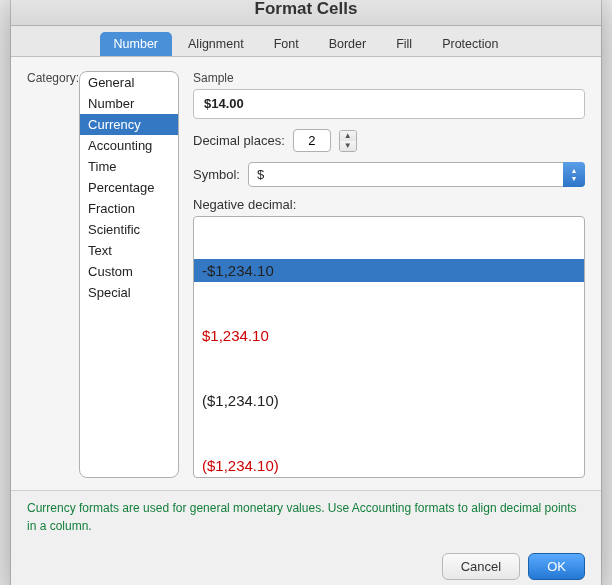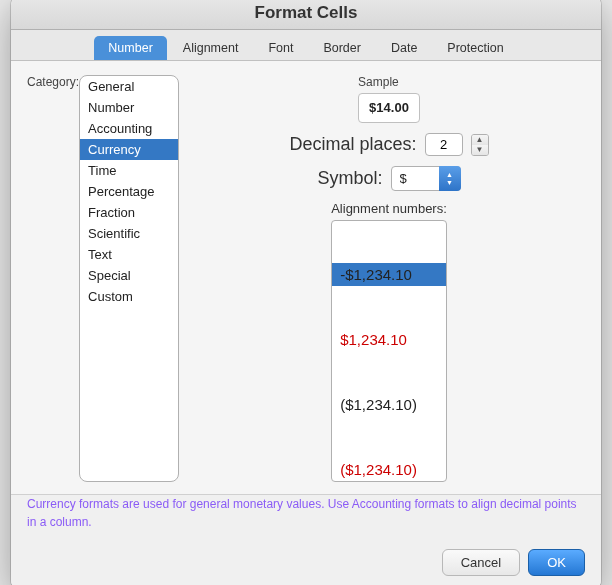--- a/index.html
+++ b/index.html
@@ -89,21 +89,20 @@
     }
     .category-item.selected {
       background: #3478c4;
       color: white;
     }
     .right-panel {
       flex: 1;
       display: flex;
       flex-direction: column;
       gap: 10px;
-      align-items: center;
     }
     .sample-section {
       display: flex;
       flex-direction: column;
       gap: 4px;
     }
     .section-label {
       font-size: 12px;
       color: #444;
     }
@@ -116,21 +115,21 @@
       color: #222;
       min-height: 30px;
       font-weight: bold;
     }
     .field-row {
       display: flex;
       align-items: center;
       gap: 8px;
     }
     .field-row label {
-      font-size: 18px;
+      font-size: 13px;
       color: #333;
       white-space: nowrap;
     }
     .decimal-input {
       width: 38px;
       border: 1px solid #b0b0b0;
       border-radius: 4px;
       padding: 3px 5px;
       font-size: 13px;
       background: white;
@@ -205,23 +204,23 @@
       font-size: 15px;
       margin-top: 42px;
     }
     .neg-item.selected {
       background: #3478c4;
       color: white;
     }
     .neg-item.black { color: #222; }
     .neg-item.red { color: #cc0000; }
     .footer-note {
-      padding: 0 16px 10px;
+      padding: 8px 16px 10px;
       font-size: 12px;
-      color: #8b5cf6;
+      color: #15803d;
       line-height: 1.5;
       border-top: 1px solid #d0d0d0;
       background: #f0f0f0;
     }
     .button-bar {
       display: flex;
       justify-content: flex-end;
       gap: 8px;
       padding: 8px 16px 14px;
       background: #f0f0f0;
@@ -253,40 +252,40 @@
 
   <div class="title-bar">
     <span>Format Cells</span>
   </div>
 
   <div class="tabs-bar">
     <button class="tab active">Number</button>
     <button class="tab">Alignment</button>
     <button class="tab">Font</button>
     <button class="tab">Border</button>
-    <button class="tab">Date</button>
+    <button class="tab">Fill</button>
     <button class="tab">Protection</button>
   </div>
 
   <div class="content">
 
     <div class="left-panel">
       <div class="panel-label">Category:</div>
       <div class="category-list">
         <div class="category-item">General</div>
         <div class="category-item">Number</div>
+        <div class="category-item selected">Currency</div>
         <div class="category-item">Accounting</div>
-        <div class="category-item selected">Currency</div>
         <div class="category-item">Time</div>
         <div class="category-item">Percentage</div>
         <div class="category-item">Fraction</div>
         <div class="category-item">Scientific</div>
         <div class="category-item">Text</div>
+        <div class="category-item">Custom</div>
         <div class="category-item">Special</div>
-        <div class="category-item">Custom</div>
       </div>
     </div>
 
     <div class="right-panel">
 
       <div class="sample-section">
         <div class="section-label">Sample</div>
         <div class="sample-box">$14.00</div>
       </div>
 
@@ -316,21 +315,21 @@
           <div class="select-arrow">
             <span style="display:flex;flex-direction:column;gap:1px;">
               <span style="font-size:7px;">▲</span>
               <span style="font-size:7px;">▼</span>
             </span>
           </div>
         </div>
       </div>
 
       <div style="display:flex;flex-direction:column;gap:4px;flex:1;">
-        <div class="neg-label">Alignment numbers:</div>
+        <div class="neg-label">Negative decimal:</div>
         <div class="negative-list">
           <div class="neg-item black selected">-$1,234.10</div>
           <div class="neg-item red" style="color:#cc0000;">$1,234.10</div>
           <div class="neg-item black">($1,234.10)</div>
           <div class="neg-item red" style="color:#cc0000;">($1,234.10)</div>
         </div>
       </div>
     </div>
   </div>
 

